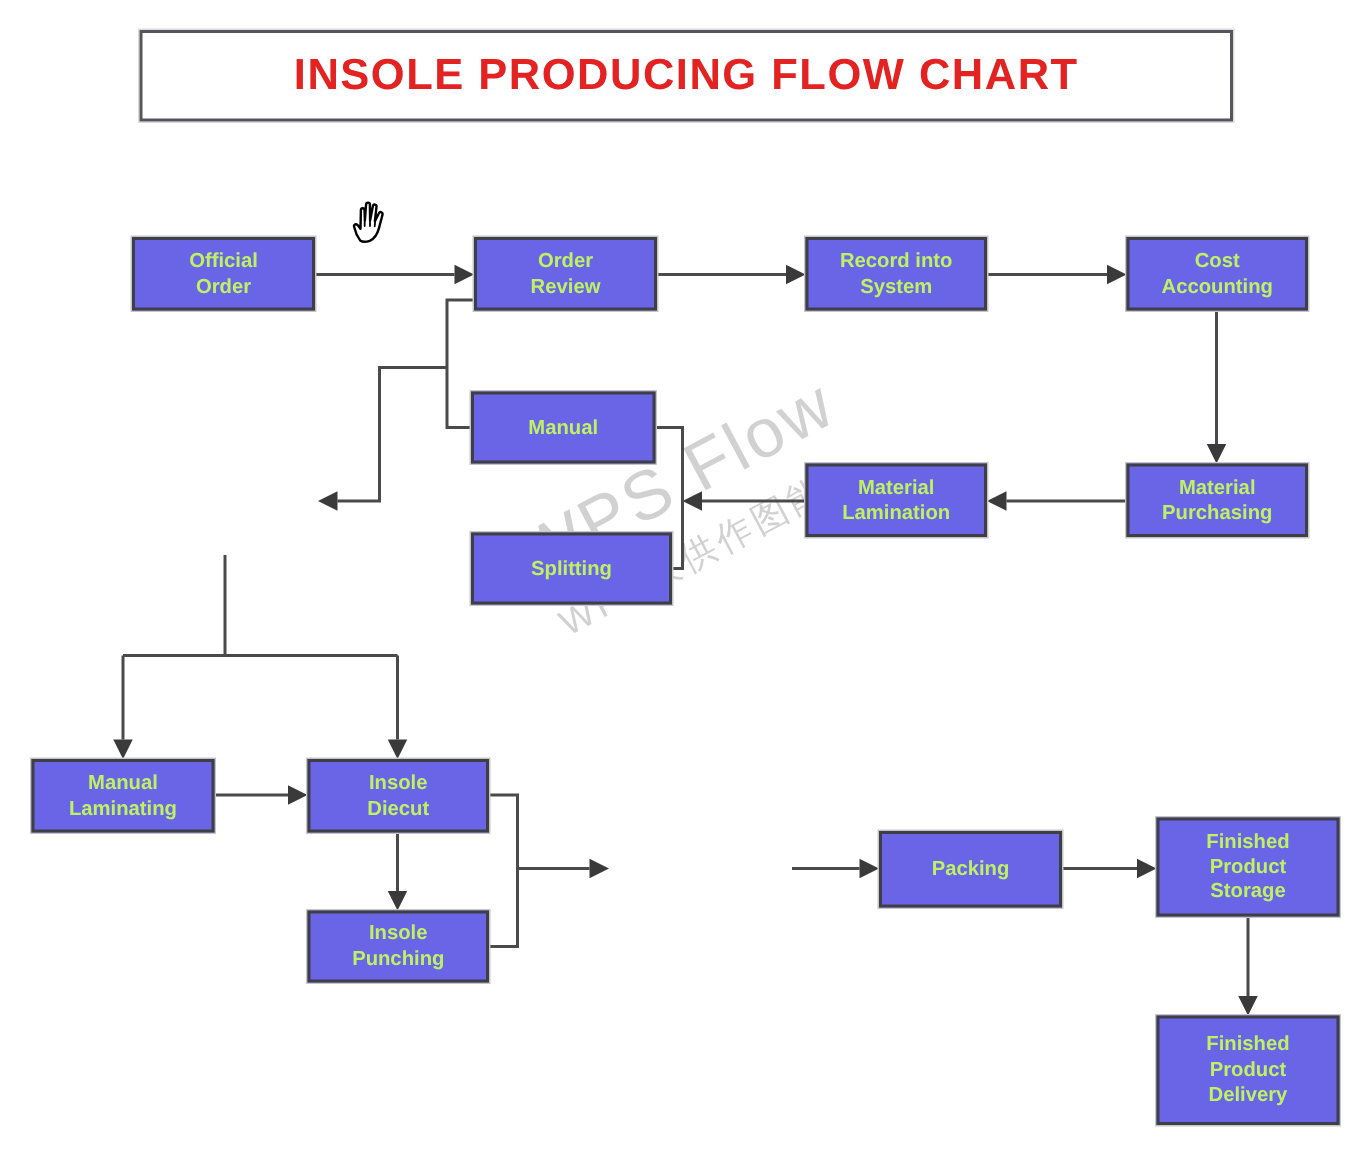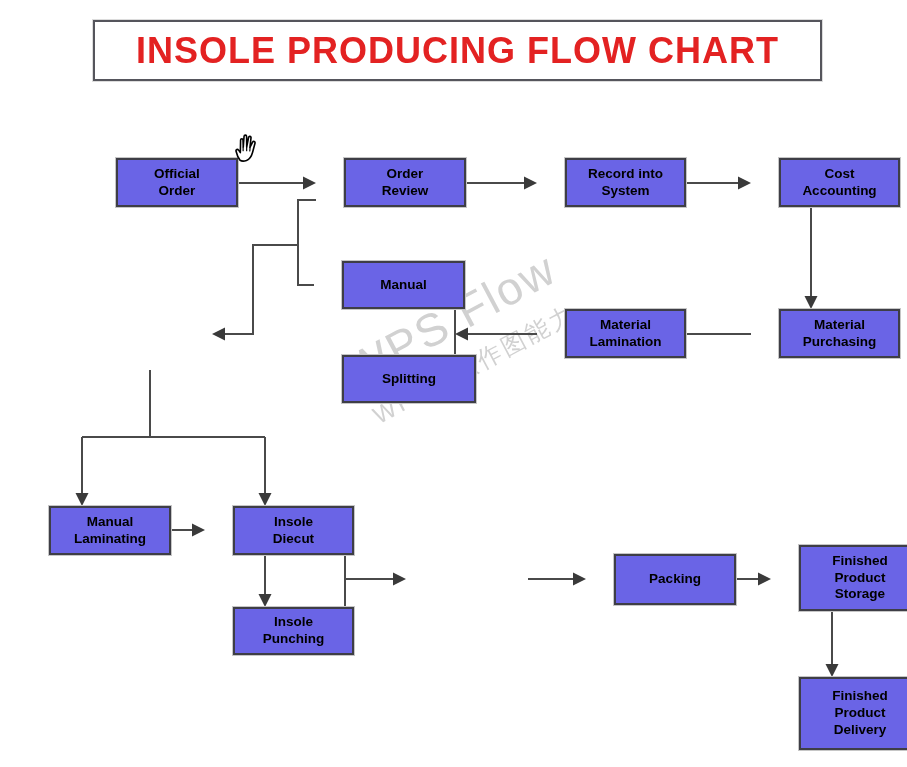--- a/index.html
+++ b/index.html
@@ -7,31 +7,31 @@
     position:relative;width:907px;height:767px;background:#ffffff;
     font-family:"Liberation Sans",sans-serif;overflow:hidden;
   }
   .wires{position:absolute;left:0;top:0;z-index:2;}
   .wires path{stroke:#4a4a4a;stroke-width:2;fill:none;}
   .wires polygon{fill:#3a3a3a;stroke:none;}
   .node{
     position:absolute;z-index:3;box-sizing:border-box;
     background:#6a64e6;border:2px solid #3e3e46;
     box-shadow:0 0 0 1px #c6c6c6;
-    color:#000000;font-weight:bold;font-size:13.5px;line-height:1.24;
+    color:#bef264;font-weight:bold;font-size:13.5px;line-height:1.24;
     display:flex;align-items:center;justify-content:center;
-    text-align:center;white-space:pre-line;margin-left:28px;
+    text-align:center;white-space:pre-line;
   }
   .title-box{
     position:absolute;left:93px;top:20px;width:729px;height:61px;z-index:3;
     background:#ffffff;border:2px solid #55555c;box-shadow:0 0 0 1px #dcdcdc;
     display:flex;align-items:center;justify-content:center;box-sizing:border-box;
   }
   .title-text{
-    color:#e32222;font-size:36px;font-weight:bold;letter-spacing:1px;
+    color:#e32222;font-size:29px;font-weight:bold;letter-spacing:1px;
     white-space:nowrap;
   }
   .watermark{
     position:absolute;left:290px;top:290px;width:340px;z-index:1;
     transform:rotate(-28deg);transform-origin:center center;
     color:#b5b5b5;opacity:0.62;text-align:center;pointer-events:none;
   }
   .wm-big{font-size:46px;letter-spacing:2px;}
   .wm-small{font-size:24px;margin-top:8px;letter-spacing:3px;}
   .cursor{position:absolute;left:230px;top:132px;width:34px;height:32px;z-index:5;}

